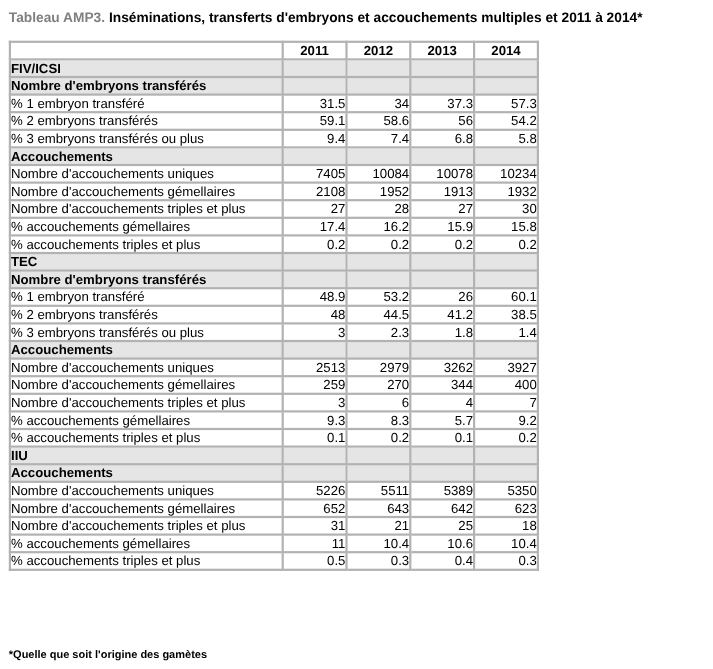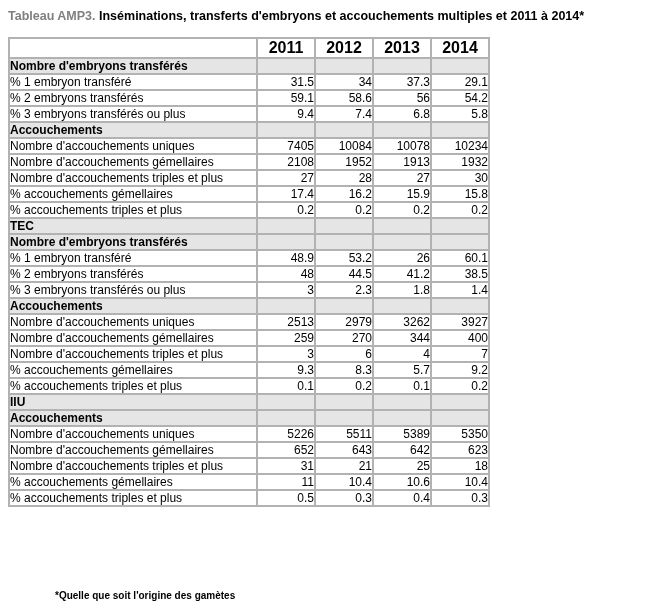--- a/index.html
+++ b/index.html
@@ -47,21 +47,21 @@
     height: 14px;
     padding: 0;
     overflow: hidden;
     white-space: nowrap;
     background: #ffffff;
   }
   table.amp3 th.corner { background: #ffffff; }
   table.amp3 th.year {
     font-weight: bold;
     text-align: center;
-    font-size: 16px;
+    font-size: 12px;
   }
   tr.section td {
     background: var(--section-bg, #e5e5e5);
   }
   tr.section td.label-cell {
     font-weight: bold;
   }
   td.label-cell {
     text-align: left;
     padding-left: 5px;
@@ -70,21 +70,20 @@
     text-align: right;
     padding-right: 9px;
   }
   .footnote {
     position: absolute;
     left: 8px;
     top: 590px;
     font-size: 10px;
     font-weight: bold;
     color: #000000;
-    margin-left: 47px;
   }
 </style>
 </head>
 <body>
 
 <div class="page">
 
   <div class="title">
     <span class="title-prefix">Tableau AMP3.</span>
     <span class="title-main">Inséminations, transferts d'embryons et accouchements multiples et 2011 à 2014*</span>
@@ -102,32 +101,39 @@
       <tr>
         <th class="corner"></th>
         <th class="year">2011</th>
         <th class="year">2012</th>
         <th class="year">2013</th>
         <th class="year">2014</th>
       </tr>
     </thead>
     <tbody>
         <tr class="section">
+          <td class="label-cell">FIV/ICSI</td>
+          <td class="value-cell"></td>
+          <td class="value-cell"></td>
+          <td class="value-cell"></td>
+          <td class="value-cell"></td>
+        </tr>
+        <tr class="section">
           <td class="label-cell">Nombre d'embryons transférés</td>
           <td class="value-cell"></td>
           <td class="value-cell"></td>
           <td class="value-cell"></td>
           <td class="value-cell"></td>
         </tr>
         <tr class="data">
           <td class="label-cell">% 1 embryon transféré</td>
           <td class="value-cell">31.5</td>
           <td class="value-cell">34</td>
           <td class="value-cell">37.3</td>
-          <td class="value-cell">29.1</td>
+          <td class="value-cell">57.3</td>
         </tr>
         <tr class="data">
           <td class="label-cell">% 2 embryons transférés</td>
           <td class="value-cell">59.1</td>
           <td class="value-cell">58.6</td>
           <td class="value-cell">56</td>
           <td class="value-cell">54.2</td>
         </tr>
         <tr class="data">
           <td class="label-cell">% 3 embryons transférés ou plus</td>

